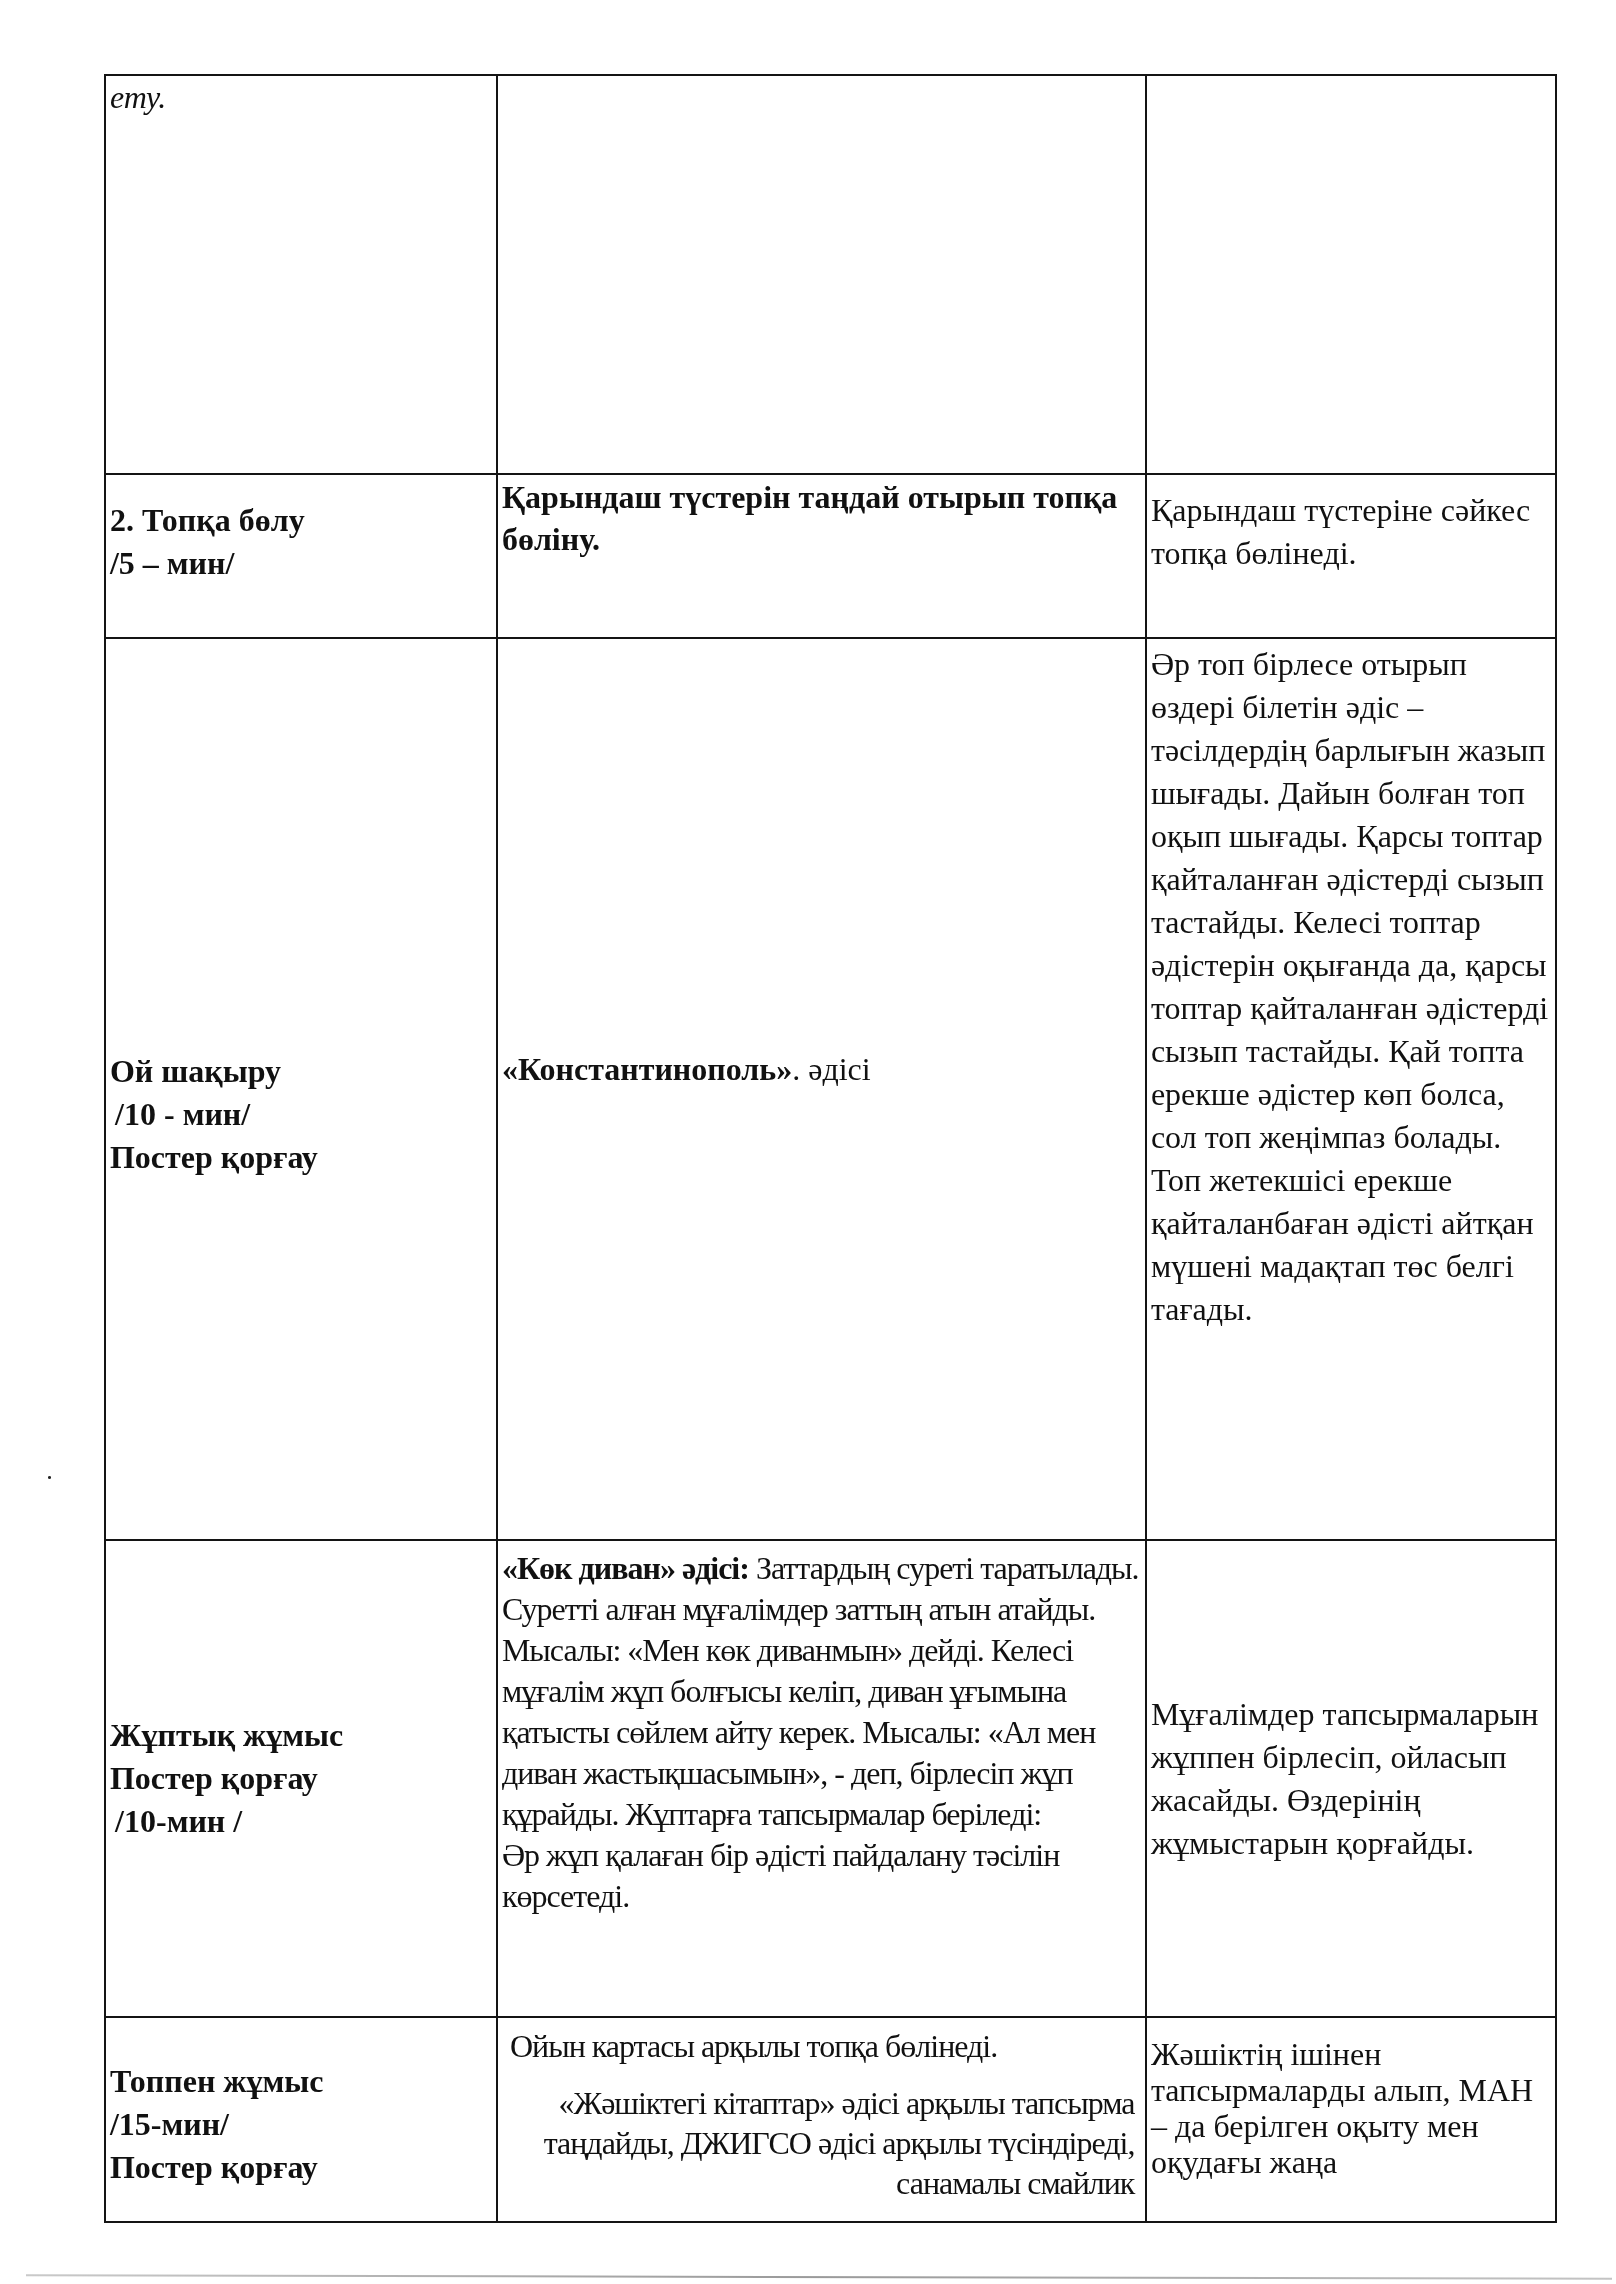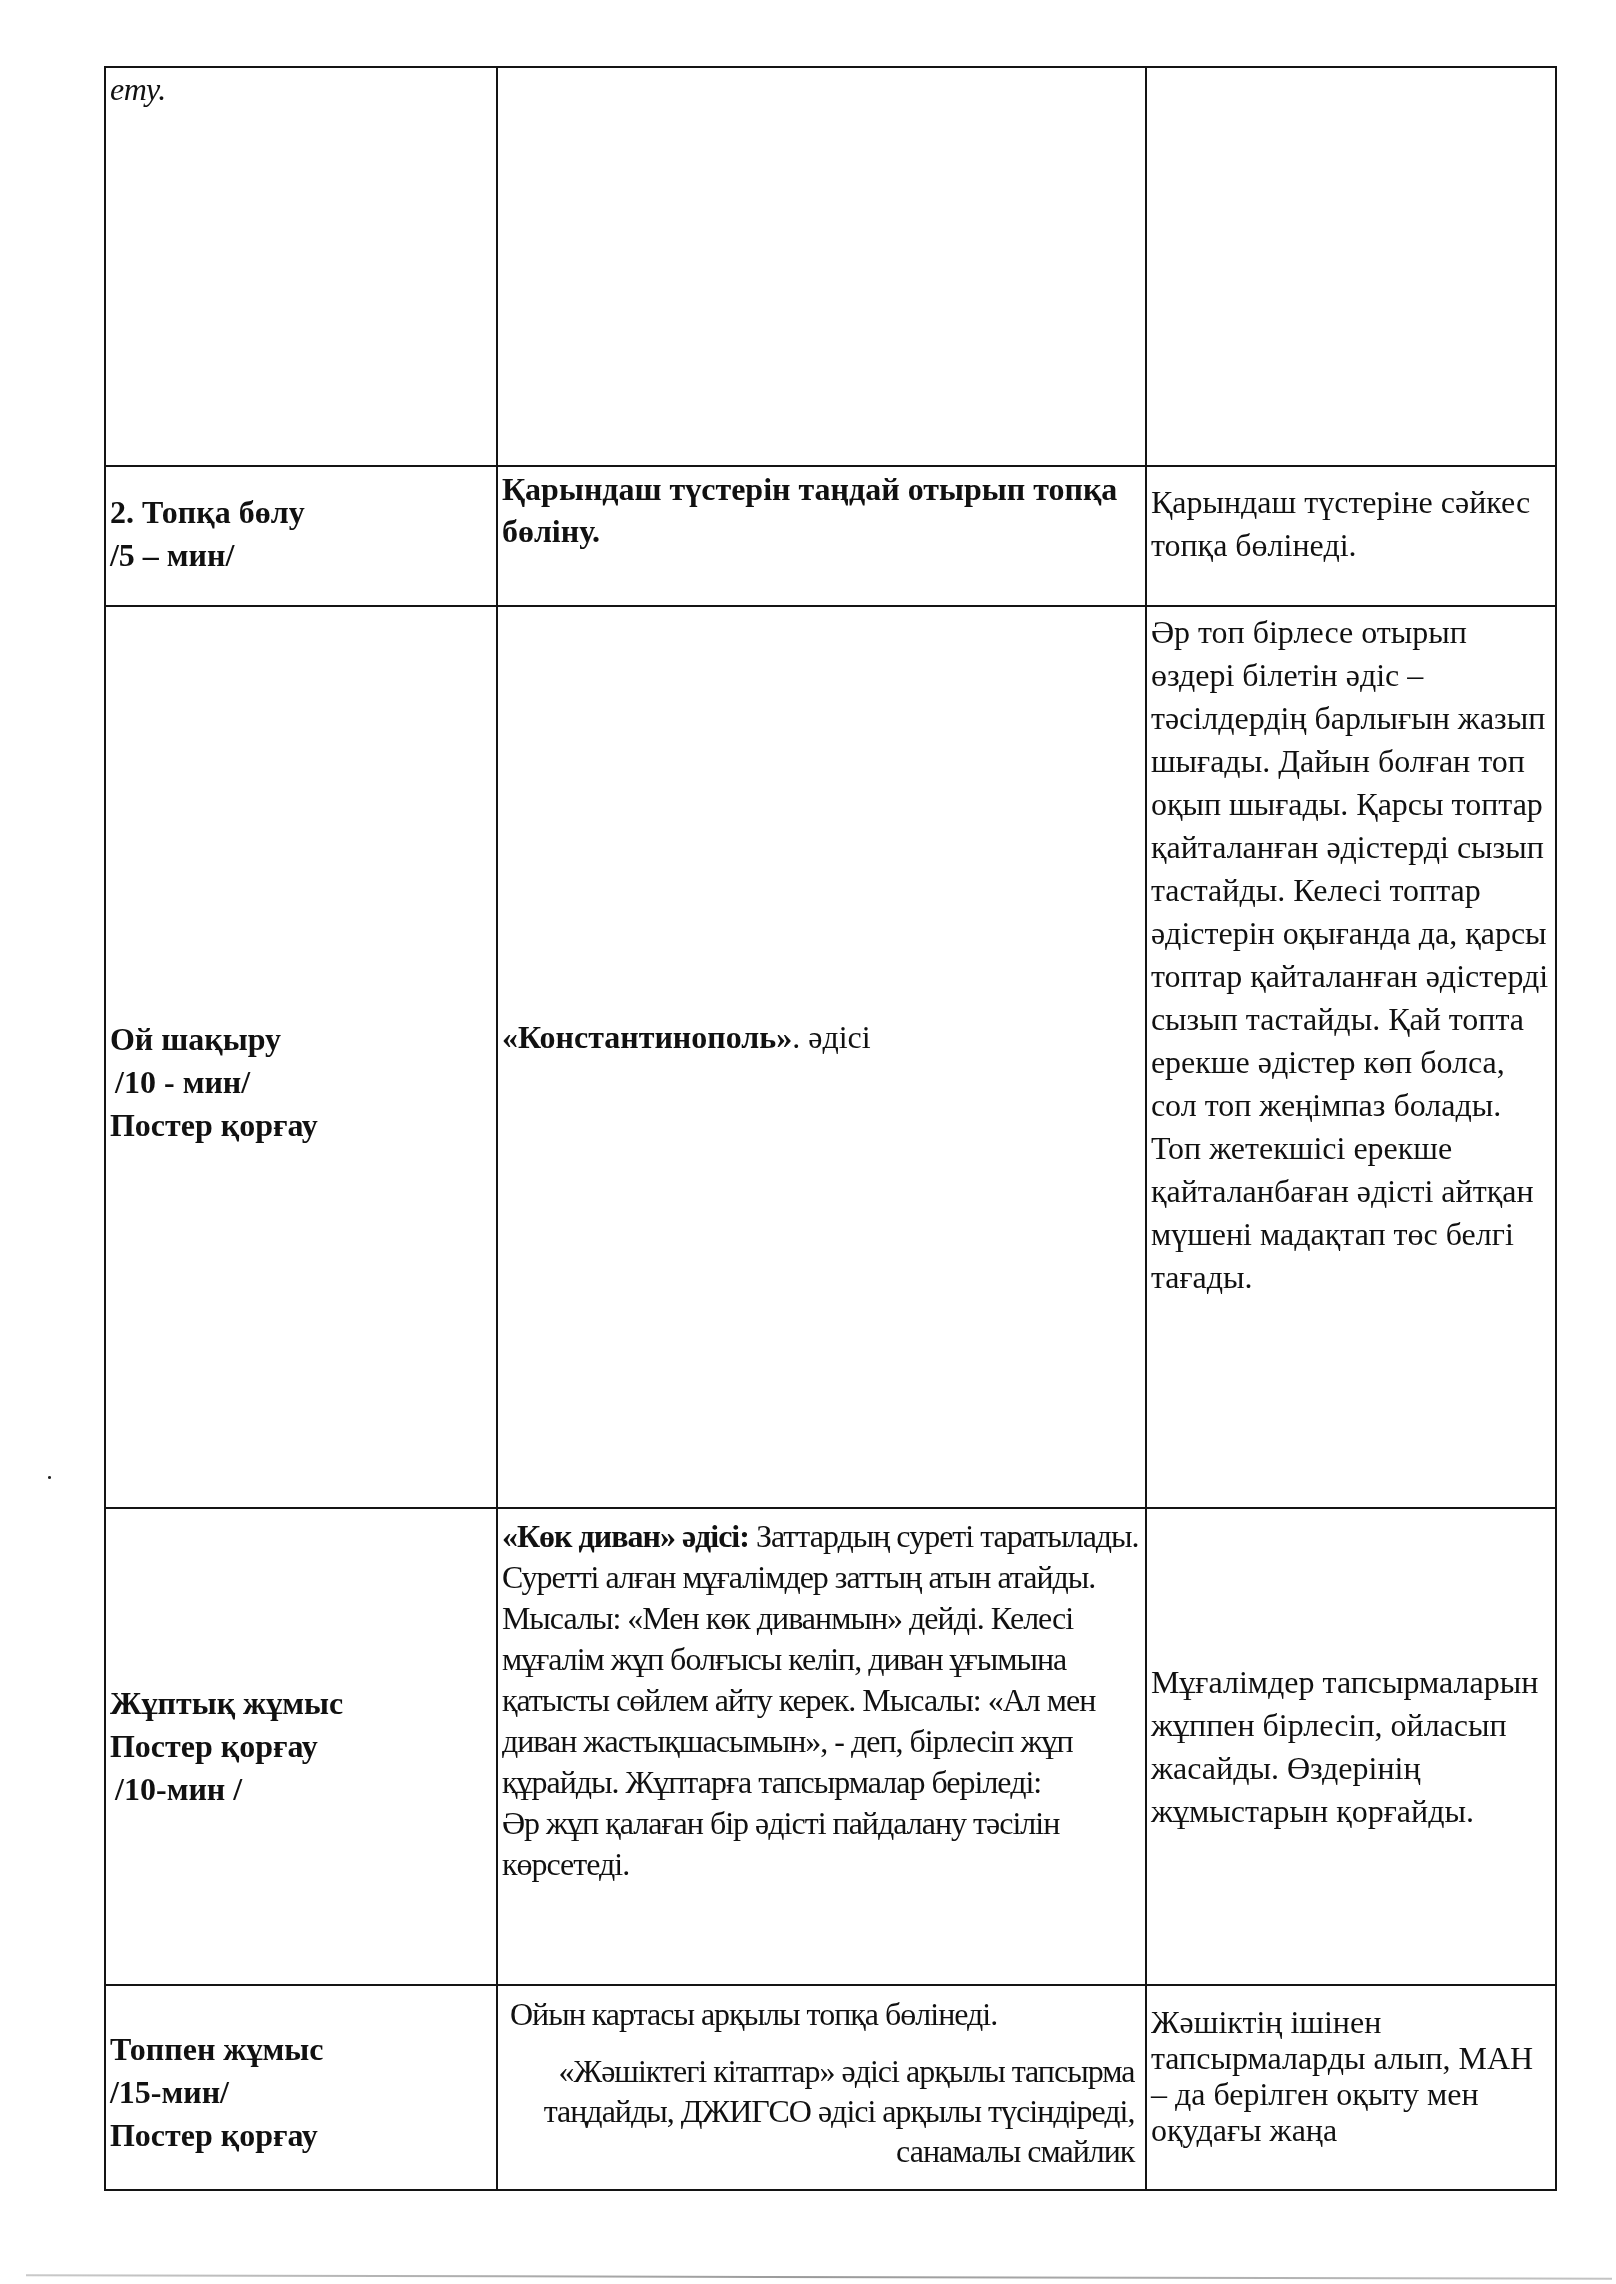--- a/index.html
+++ b/index.html
@@ -1,24 +1,24 @@
 <!DOCTYPE html>
 <html style="font-size:10.4px"><head>
 <meta charset="utf-8">
 <style>
   html, body { margin: 0; padding: 0; background: #ffffff; }
   body { width: 1616px; height: 2284px; position: relative; overflow: hidden;
          font-family: "Liberation Serif", "DejaVu Serif", serif; color: #111111; }
   .page { position: absolute; left: 0; top: 0; width: 1616px; height: 2284px; background: #ffffff; }
-  table.lesson { position: absolute; left: 104px; top: 66px; width: 1451px;
+  table.lesson { position: absolute; left: 104px; top: 74px; width: 1451px;
                  border-collapse: collapse; table-layout: fixed; }
   table.lesson td { border: 2px solid #141414; vertical-align: top; padding: 0 2.6px 0 3.9px;
                     font-size: 32px; line-height: 43px; word-wrap: break-word; }
   col.c1 { width: 392px; } col.c2 { width: 649px; } col.c3 { width: 410px; }
-  tr.r1 { height: 399px; } tr.r2 { height: 140px; } tr.r3 { height: 902px; }
+  tr.r1 { height: 399px; } tr.r2 { height: 164px; } tr.r3 { height: 902px; }
   tr.r4 { height: 477px; } tr.r5 { height: 205px; }
   .italic { font-style: italic; }
   .bold { font-weight: bold; text-align: right; }
   .cond { letter-spacing: -1px; }
   td.stage { font-weight: bold; font-size: 33px; line-height: 40px; }
   td.stage span { display: block; }
   td.stage span.indent { padding-left: 5.2px; }
   .r2 td.stage { padding-top: 23.5px; }
   .r2 td.act { font-weight: bold; padding-top: 1px; line-height: 42px; }
   .r2 td.res { padding-top: 14.4px; }

